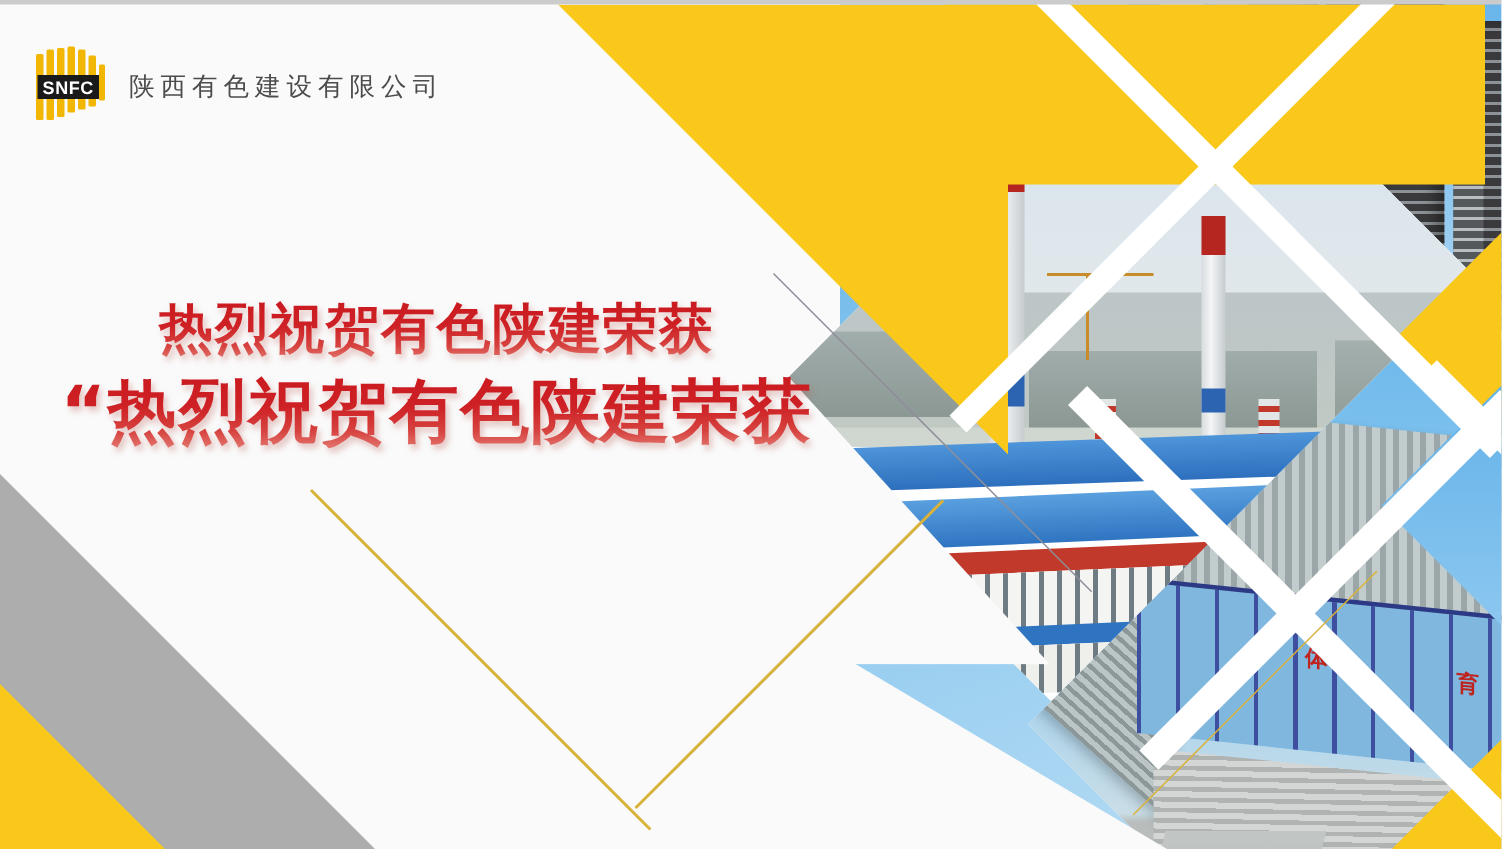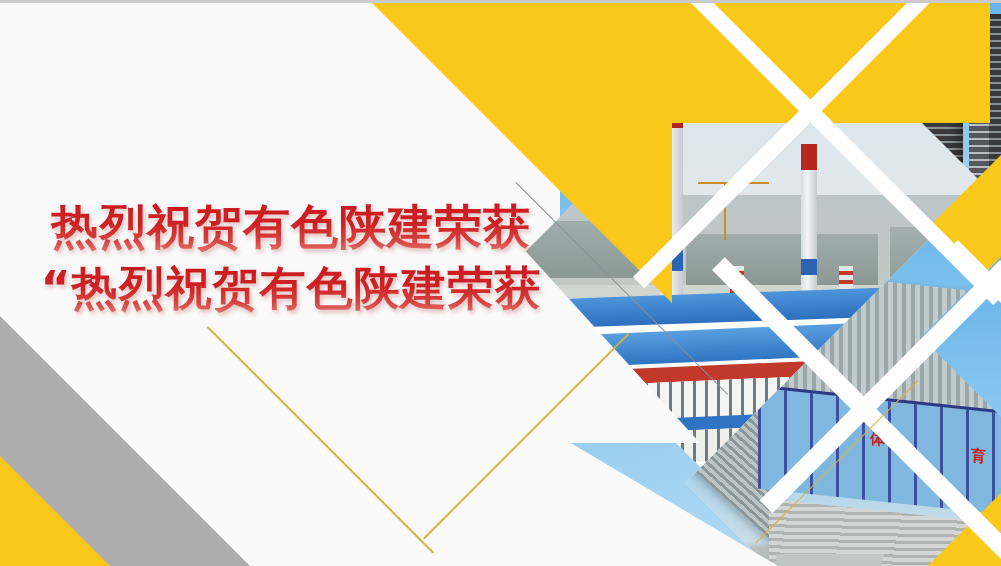--- a/index.html
+++ b/index.html
@@ -178,21 +178,21 @@
     position:absolute;left:18px;top:196px;width:546px;
     z-index:50;text-align:center;
     font-family:"DejaVu Sans","Liberation Sans",sans-serif;
     font-weight:bold;
     color:#C4161C;
     line-height:1.32;
     letter-spacing:1px;
   }
   .headline .ln{
     display:block;
-    font-size:47px;
+    font-size:36px;
     background:linear-gradient(180deg,#C8181E 0%,#CE2125 45%,#D6423F 72%,#E88B82 100%);
     -webkit-background-clip:text;background-clip:text;
     color:transparent;
     text-shadow:none;
     filter:drop-shadow(2px 3px 2px rgba(180,90,80,.35));
   }
   .headline .ln.l2{font-size:46px;}
   .headline .ln.l3{font-size:46px;letter-spacing:2px;}
 </style>
 </head>
@@ -330,21 +330,37 @@
   <div class="accent-line" style="left:208px;top:326px;width:320px;height:1.6px;
        background:#D9B23A;transform:rotate(45deg);"></div>
   <div class="accent-line" style="left:423px;top:538px;width:290px;height:1.6px;
        background:#D9B23A;transform:rotate(-45deg);"></div>
   <div class="accent-line" style="left:516px;top:182px;width:300px;height:1.4px;
        background:#8E8E99;transform:rotate(45deg);"></div>
   <div class="accent-line" style="left:755px;top:543px;width:230px;height:1.4px;
        background:#D9B23A;transform:rotate(-45deg);"></div>
 
   <div class="logo-wrap">
+    <div class="logo-mark">
+      <svg width="52" height="56" viewBox="0 0 52 56" aria-hidden="true">
+        <g fill="#F2B705">
+          <rect x="2" y="6" width="5" height="44" rx="1"></rect>
+          <rect x="9" y="3" width="5" height="47" rx="1"></rect>
+          <rect x="16" y="2" width="5" height="46" rx="1"></rect>
+          <rect x="23" y="1" width="5" height="44" rx="1"></rect>
+          <rect x="30" y="3" width="5" height="40" rx="1"></rect>
+          <rect x="37" y="7" width="5" height="34" rx="1"></rect>
+          <rect x="44" y="13" width="4" height="24" rx="1"></rect>
+        </g>
+        <rect x="3" y="20" width="41" height="16" fill="#1A1A1A"></rect>
+        <text x="23.5" y="32.5" text-anchor="middle" font-family="Liberation Sans, sans-serif" font-size="12" font-weight="bold" fill="#FFFFFF" letter-spacing="0.4">SNFC</text>
+      </svg>
+    </div>
     <div class="logo-text">
+      <div class="logo-cn">陕西有色建设有限公司</div>
     </div>
   </div>
 
   <div class="headline">
     <span class="ln l1">热烈祝贺有色陕建荣获</span>
     <span class="ln l2">“热烈祝贺有色陕建荣获</span>
   </div>
 
   <div class="edge-top"></div>
 

